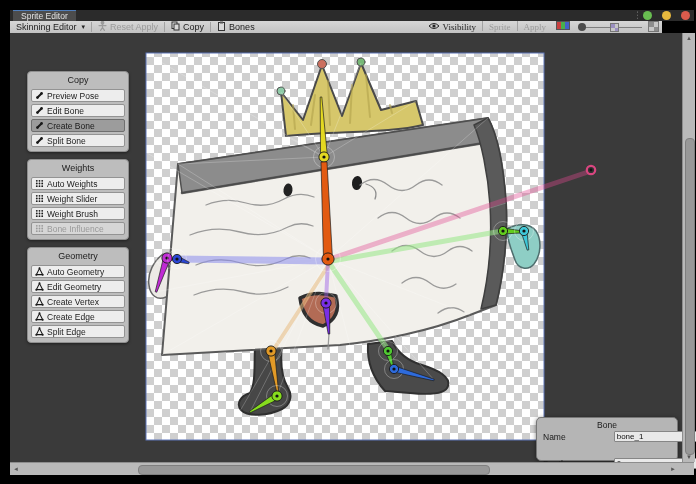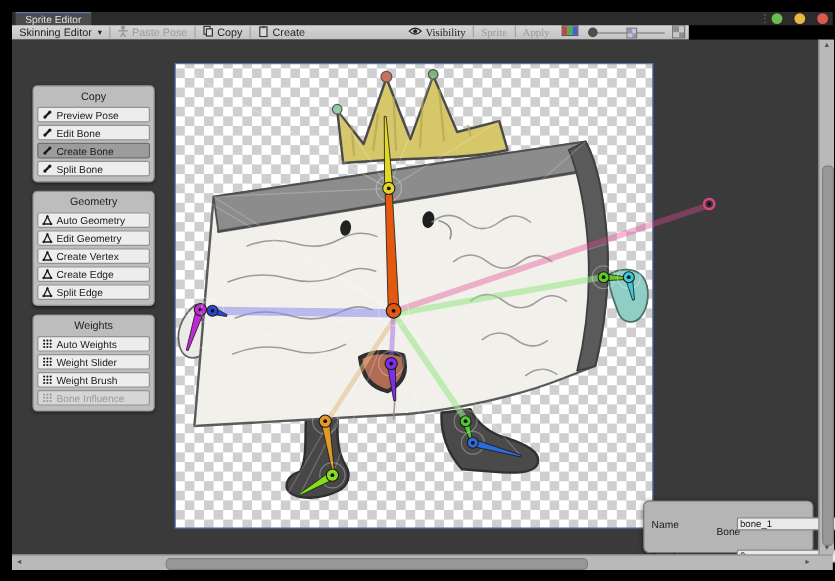--- a/index.html
+++ b/index.html
@@ -9,21 +9,21 @@
 
   
   .tabbar{left:10px;top:10px;width:684px;height:11px;background:#2b2b2b;}
   .tab{position:absolute;left:3px;top:0;height:11px;padding:0 8px;background:#4c4c4c;
        border-top:1px solid #4f7dba;color:#e3e3e3;font-size:8.5px;line-height:10px;}
   .win-dots{position:absolute;right:4px;top:1px;display:flex;gap:10px;align-items:center;}
   .dot{width:9px;height:9px;border-radius:50%;}
   .kebab{position:absolute;right:52px;top:0;color:#777;font-size:9px;line-height:10px;}
 
   
-  .toolbar{left:10px;top:21px;width:564px;height:12px;background:linear-gradient(#d6d6d6,#c2c2c2);
+  .toolbar{left:10px;top:21px;width:652px;height:12px;background:linear-gradient(#d6d6d6,#c2c2c2);
            border-bottom:1px solid #8a8a8a;display:flex;align-items:center;font-size:9px;color:#222;}
   .tb-item{display:flex;align-items:center;gap:3px;padding:0 6px;height:12px;white-space:nowrap;}
   .tb-sep{width:1px;height:10px;background:#a2a2a2;}
   .ghost{color:#9b9b9b;}
   .tb-right{margin-left:auto;display:flex;align-items:flex-start;height:12px;font-family:Liberation Serif, serif;}
   .caret{font-size:7px;margin-left:2px;}
   .rgb-icon{display:flex;border:1px solid #555;height:7px;margin:0 4px;}
   .rgb-icon i{width:4px;height:7px;display:block;}
   .slider{position:relative;width:64px;height:12px;margin:0 4px;}
   .slider .track{position:absolute;left:0;right:0;top:5.5px;height:1.5px;background:#7e7e7e;}
@@ -53,21 +53,21 @@
   .vthumb{position:absolute;left:1.5px;width:8px;top:105px;height:315px;background:#989898;
           border:1px solid #7f7f7f;border-radius:4px;}
   .hscroll{left:10px;top:462px;width:684px;height:12px;background:#b9b9b9;border-top:1px solid #8d8d8d;}
   .hthumb{position:absolute;top:1.5px;height:8px;left:128px;width:350px;background:#989898;
           border:1px solid #7f7f7f;border-radius:4px;}
   .sarrow{position:absolute;font-size:6px;color:#555;line-height:6px;}
 
   
   .bone-panel{left:536px;top:417px;width:140px;height:42px;background:#b5b5b5;border:1px solid #777;
               border-radius:5px;box-shadow:0 1px 4px rgba(0,0,0,.5);font-size:8.5px;color:#1b1b1b;}
-  .bp-title{text-align:center;padding-top:20px;font-size:8.5px;}
+  .bp-title{text-align:center;padding-top:2px;font-size:8.5px;}
   .bp-row{position:absolute;left:6px;right:6px;height:11px;display:flex;align-items:center;gap:48px;}
   .bp-row.r1{top:13px;}.bp-row.r2{top:40px;}
   .bp-label{width:46px;}
   .bp-input{flex:1;height:9px;font-size:8px;font-family:"Liberation Sans",sans-serif;
             background:#e9e9e9;border:1px solid #868686;border-radius:1px;padding:0 2px;color:#111;}
 </style>
 </head>
 <body>
 
 <div class="screen">
@@ -92,41 +92,41 @@
     <div class="tb-sep"></div>
     <div class="tb-item ghost">
       <span class="ticon">
         <svg width="9" height="10" viewBox="0 0 9 10">
             <g stroke="#9b9b9b" stroke-width="1.2" fill="none" stroke-linecap="round">
               <circle cx="4.5" cy="1.8" r="1.3" fill="#9b9b9b"></circle>
               <path d="M4.5,3.4 V6.6 M1,4.6 H8 M2.6,9.4 L4.5,6.6 L6.4,9.4"></path>
             </g>
           </svg>
       </span>
-      <span>Paste Pose</span>
+      <span>Reset Apply</span>
     </div>
     <div class="tb-sep"></div>
     <div class="tb-item">
       <span class="ticon">
         <svg width="9" height="10" viewBox="0 0 9 10">
             <rect x="1" y="1" width="5" height="6.5" fill="#e8e8e8" stroke="#333" stroke-width="1"></rect>
             <rect x="3" y="3" width="5" height="6" fill="#d9d9d9" stroke="#333" stroke-width="1"></rect>
           </svg>
       </span>
       <span>Copy</span>
     </div>
     <div class="tb-sep"></div>
     <div class="tb-item">
       <span class="ticon">
         <svg width="9" height="10" viewBox="0 0 9 10">
             <rect x="1.5" y="1.5" width="6" height="8" fill="#d9d9d9" stroke="#333" stroke-width="1"></rect>
             <rect x="3" y="0.5" width="3" height="2" fill="#555"></rect>
           </svg>
       </span>
-      <span>Create</span>
+      <span>Bones</span>
     </div>
 
     <div class="tb-right">
       <div class="tb-item">
         <span class="ticon">
           <svg width="12" height="8" viewBox="0 0 12 8">
               <path d="M1,4 Q6,-1 11,4 Q6,9 1,4 Z" fill="none" stroke="#222" stroke-width="1"></path>
               <circle cx="6" cy="4" r="1.6" fill="#222"></circle>
             </svg>
         </span>
@@ -367,78 +367,20 @@
               <svg width="9" height="9" viewBox="0 0 10 10">
                 <line x1="3" y1="7" x2="7" y2="3" stroke="currentColor" stroke-width="2.2" stroke-linecap="round"></line>
                 <circle cx="2.7" cy="7.3" r="1.5" fill="currentColor"></circle>
                 <circle cx="7.3" cy="2.7" r="1.5" fill="currentColor"></circle>
               </svg>
             </span>
             <span>Split Bone</span>
           </div>
         </div>
         <div class="tool-group">
-          <div class="tool-group-title">Geometry</div>
-          <div class="tool-btn">
-            <span class="ticon">
-              <svg width="9" height="9" viewBox="0 0 10 10">
-                <path d="M1.5,8.5 L5,1.5 L8.5,8.5 Z" fill="none" stroke="currentColor" stroke-width="1.2"></path>
-                <circle cx="1.5" cy="8.5" r="1.1" fill="currentColor"></circle>
-                <circle cx="5" cy="1.5" r="1.1" fill="currentColor"></circle>
-                <circle cx="8.5" cy="8.5" r="1.1" fill="currentColor"></circle>
-              </svg>
-            </span>
-            <span>Auto Geometry</span>
-          </div>
-          <div class="tool-btn">
-            <span class="ticon">
-              <svg width="9" height="9" viewBox="0 0 10 10">
-                <path d="M1.5,8.5 L5,1.5 L8.5,8.5 Z" fill="none" stroke="currentColor" stroke-width="1.2"></path>
-                <circle cx="1.5" cy="8.5" r="1.1" fill="currentColor"></circle>
-                <circle cx="5" cy="1.5" r="1.1" fill="currentColor"></circle>
-                <circle cx="8.5" cy="8.5" r="1.1" fill="currentColor"></circle>
-              </svg>
-            </span>
-            <span>Edit Geometry</span>
-          </div>
-          <div class="tool-btn">
-            <span class="ticon">
-              <svg width="9" height="9" viewBox="0 0 10 10">
-                <path d="M1.5,8.5 L5,1.5 L8.5,8.5 Z" fill="none" stroke="currentColor" stroke-width="1.2"></path>
-                <circle cx="1.5" cy="8.5" r="1.1" fill="currentColor"></circle>
-                <circle cx="5" cy="1.5" r="1.1" fill="currentColor"></circle>
-                <circle cx="8.5" cy="8.5" r="1.1" fill="currentColor"></circle>
-              </svg>
-            </span>
-            <span>Create Vertex</span>
-          </div>
-          <div class="tool-btn">
-            <span class="ticon">
-              <svg width="9" height="9" viewBox="0 0 10 10">
-                <path d="M1.5,8.5 L5,1.5 L8.5,8.5 Z" fill="none" stroke="currentColor" stroke-width="1.2"></path>
-                <circle cx="1.5" cy="8.5" r="1.1" fill="currentColor"></circle>
-                <circle cx="5" cy="1.5" r="1.1" fill="currentColor"></circle>
-                <circle cx="8.5" cy="8.5" r="1.1" fill="currentColor"></circle>
-              </svg>
-            </span>
-            <span>Create Edge</span>
-          </div>
-          <div class="tool-btn">
-            <span class="ticon">
-              <svg width="9" height="9" viewBox="0 0 10 10">
-                <path d="M1.5,8.5 L5,1.5 L8.5,8.5 Z" fill="none" stroke="currentColor" stroke-width="1.2"></path>
-                <circle cx="1.5" cy="8.5" r="1.1" fill="currentColor"></circle>
-                <circle cx="5" cy="1.5" r="1.1" fill="currentColor"></circle>
-                <circle cx="8.5" cy="8.5" r="1.1" fill="currentColor"></circle>
-              </svg>
-            </span>
-            <span>Split Edge</span>
-          </div>
-        </div>
-        <div class="tool-group">
           <div class="tool-group-title">Weights</div>
           <div class="tool-btn">
             <span class="ticon">
               <svg width="9" height="9" viewBox="0 0 10 10">
                 <g fill="currentColor">
                   <circle cx="2" cy="2" r="1"></circle>
                   <circle cx="5" cy="2" r="1"></circle>
                   <circle cx="8" cy="2" r="1"></circle>
                   <circle cx="2" cy="5" r="1"></circle>
                   <circle cx="5" cy="5" r="1"></circle>
@@ -499,20 +441,78 @@
                   <circle cx="8" cy="5" r="1"></circle>
                   <circle cx="2" cy="8" r="1"></circle>
                   <circle cx="5" cy="8" r="1"></circle>
                   <circle cx="8" cy="8" r="1"></circle>
                 </g>
               </svg>
             </span>
             <span>Bone Influence</span>
           </div>
         </div>
+        <div class="tool-group">
+          <div class="tool-group-title">Geometry</div>
+          <div class="tool-btn">
+            <span class="ticon">
+              <svg width="9" height="9" viewBox="0 0 10 10">
+                <path d="M1.5,8.5 L5,1.5 L8.5,8.5 Z" fill="none" stroke="currentColor" stroke-width="1.2"></path>
+                <circle cx="1.5" cy="8.5" r="1.1" fill="currentColor"></circle>
+                <circle cx="5" cy="1.5" r="1.1" fill="currentColor"></circle>
+                <circle cx="8.5" cy="8.5" r="1.1" fill="currentColor"></circle>
+              </svg>
+            </span>
+            <span>Auto Geometry</span>
+          </div>
+          <div class="tool-btn">
+            <span class="ticon">
+              <svg width="9" height="9" viewBox="0 0 10 10">
+                <path d="M1.5,8.5 L5,1.5 L8.5,8.5 Z" fill="none" stroke="currentColor" stroke-width="1.2"></path>
+                <circle cx="1.5" cy="8.5" r="1.1" fill="currentColor"></circle>
+                <circle cx="5" cy="1.5" r="1.1" fill="currentColor"></circle>
+                <circle cx="8.5" cy="8.5" r="1.1" fill="currentColor"></circle>
+              </svg>
+            </span>
+            <span>Edit Geometry</span>
+          </div>
+          <div class="tool-btn">
+            <span class="ticon">
+              <svg width="9" height="9" viewBox="0 0 10 10">
+                <path d="M1.5,8.5 L5,1.5 L8.5,8.5 Z" fill="none" stroke="currentColor" stroke-width="1.2"></path>
+                <circle cx="1.5" cy="8.5" r="1.1" fill="currentColor"></circle>
+                <circle cx="5" cy="1.5" r="1.1" fill="currentColor"></circle>
+                <circle cx="8.5" cy="8.5" r="1.1" fill="currentColor"></circle>
+              </svg>
+            </span>
+            <span>Create Vertex</span>
+          </div>
+          <div class="tool-btn">
+            <span class="ticon">
+              <svg width="9" height="9" viewBox="0 0 10 10">
+                <path d="M1.5,8.5 L5,1.5 L8.5,8.5 Z" fill="none" stroke="currentColor" stroke-width="1.2"></path>
+                <circle cx="1.5" cy="8.5" r="1.1" fill="currentColor"></circle>
+                <circle cx="5" cy="1.5" r="1.1" fill="currentColor"></circle>
+                <circle cx="8.5" cy="8.5" r="1.1" fill="currentColor"></circle>
+              </svg>
+            </span>
+            <span>Create Edge</span>
+          </div>
+          <div class="tool-btn">
+            <span class="ticon">
+              <svg width="9" height="9" viewBox="0 0 10 10">
+                <path d="M1.5,8.5 L5,1.5 L8.5,8.5 Z" fill="none" stroke="currentColor" stroke-width="1.2"></path>
+                <circle cx="1.5" cy="8.5" r="1.1" fill="currentColor"></circle>
+                <circle cx="5" cy="1.5" r="1.1" fill="currentColor"></circle>
+                <circle cx="8.5" cy="8.5" r="1.1" fill="currentColor"></circle>
+              </svg>
+            </span>
+            <span>Split Edge</span>
+          </div>
+        </div>
       </div>
   </div>
 
   <div class="abs bone-panel">
     <div class="bp-title">Bone</div>
     <div class="bp-row r1">
       <span class="bp-label">Name</span>
       <input class="bp-input" value="bone_1" style="">
     </div>
     <div class="bp-row r2">

